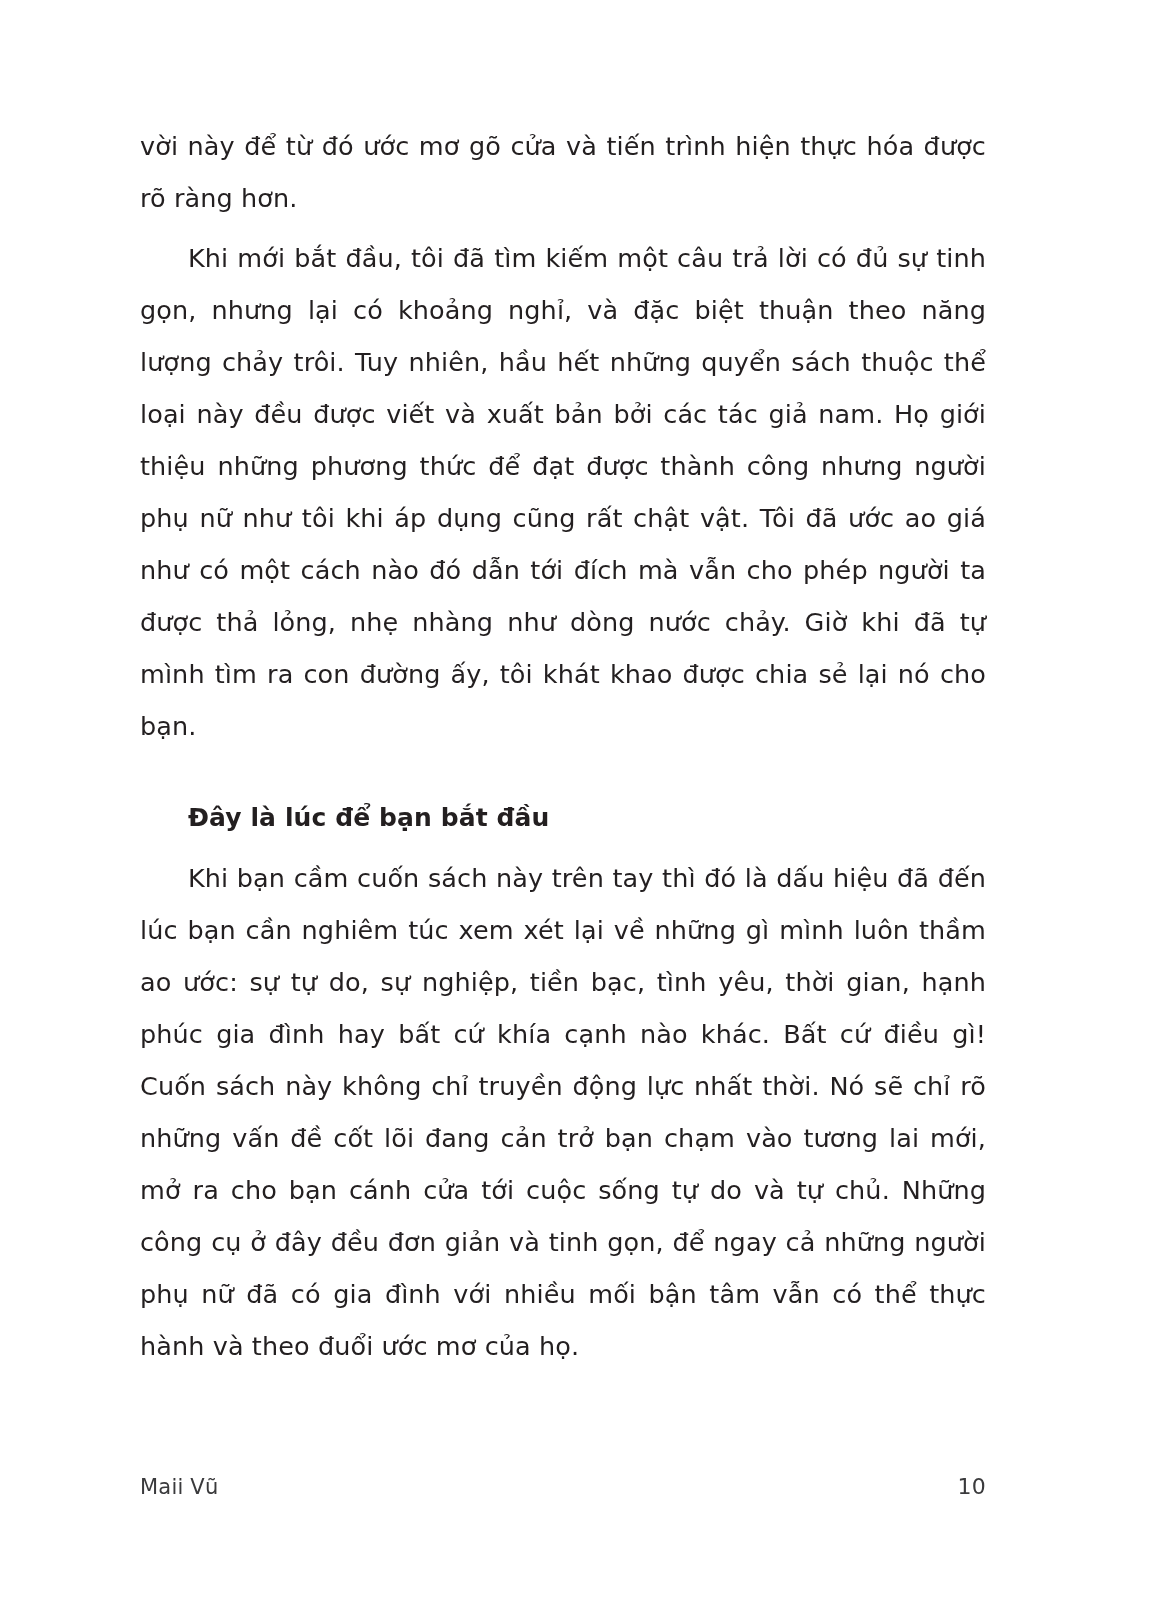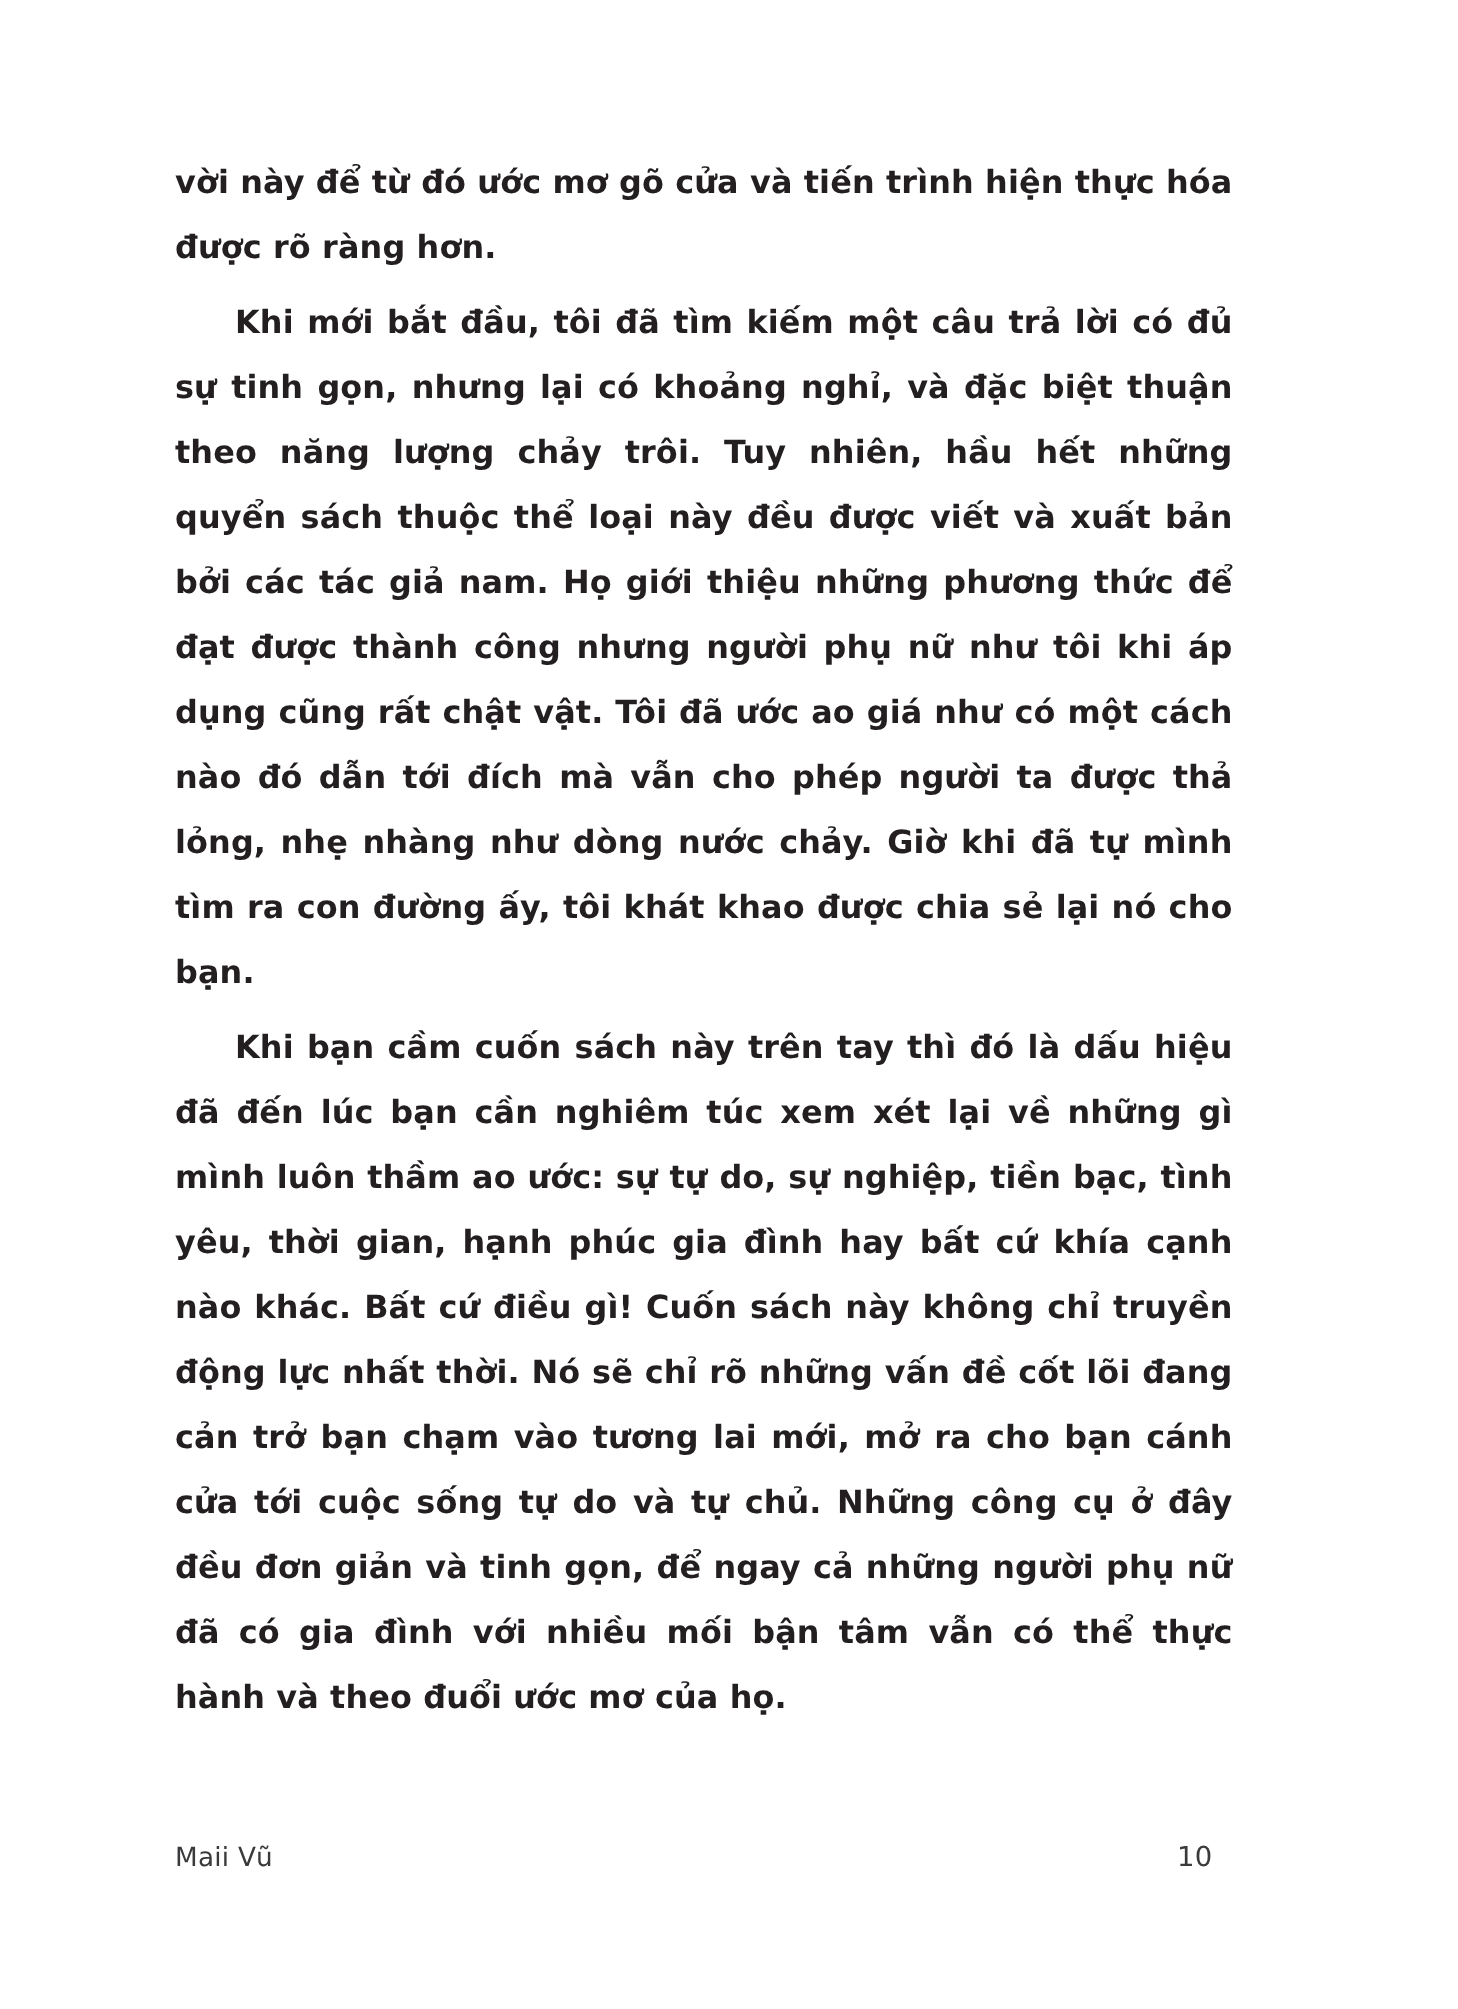--- a/index.html
+++ b/index.html
@@ -29,41 +29,41 @@
     width: 846px;
   }
   p.para {
     margin: 0 0 0 0;
     font-size: 25.5px;
     line-height: 52px;
     text-align: justify;
     text-justify: inter-word;
     letter-spacing: 0.1px;
     color: #231f20;
-    font-weight: 700;
+    font-weight: 400;
   }
   p.para + p.para {
     margin-top: 8px;
   }
   p.indent {
     text-indent: 48px;
   }
   h2.subhead {
     margin: 40px 0 8px 0;
     font-size: 25px;
     line-height: 52px;
     font-weight: 700;
     text-indent: 48px;
     color: #231f20;
     letter-spacing: 0.1px;
   }
   .footer {
     position: absolute;
     left: 140px;
-    right: 196px;
+    right: 180px;
     bottom: 108px;
     display: flex;
     align-items: baseline;
     justify-content: space-between;
     font-size: 21px;
     color: #3a3a3c;
     letter-spacing: 0.2px;
   }
   .footer .author {
     font-size: 21px;
@@ -75,20 +75,21 @@
 </head>
 <body>
 
 <div class="page">
   <div class="content">
 
     <p class="para">vời này để từ đó ước mơ gõ cửa và tiến trình hiện thực hóa được rõ ràng hơn.</p>
 
     <p class="para indent">Khi mới bắt đầu, tôi đã tìm kiếm một câu trả lời có đủ sự tinh gọn, nhưng lại có khoảng nghỉ, và đặc biệt thuận theo năng lượng chảy trôi. Tuy nhiên, hầu hết những quyển sách thuộc thể loại này đều được viết và xuất bản bởi các tác giả nam. Họ giới thiệu những phương thức để đạt được thành công nhưng người phụ nữ như tôi khi áp dụng cũng rất chật vật. Tôi đã ước ao giá như có một cách nào đó dẫn tới đích mà vẫn cho phép người ta được thả lỏng, nhẹ nhàng như dòng nước chảy. Giờ khi đã tự mình tìm ra con đường ấy, tôi khát khao được chia sẻ lại nó cho bạn.</p>
 
+    <h2 class="subhead">Đây là lúc để bạn bắt đầu</h2>
 
     <p class="para indent">Khi bạn cầm cuốn sách này trên tay thì đó là dấu hiệu đã đến lúc bạn cần nghiêm túc xem xét lại về những gì mình luôn thầm ao ước: sự tự do, sự nghiệp, tiền bạc, tình yêu, thời gian, hạnh phúc gia đình hay bất cứ khía cạnh nào khác. Bất cứ điều gì! Cuốn sách này không chỉ truyền động lực nhất thời. Nó sẽ chỉ rõ những vấn đề cốt lõi đang cản trở bạn chạm vào tương lai mới, mở ra cho bạn cánh cửa tới cuộc sống tự do và tự chủ. Những công cụ ở đây đều đơn giản và tinh gọn, để ngay cả những người phụ nữ đã có gia đình với nhiều mối bận tâm vẫn có thể thực hành và theo đuổi ước mơ của họ.</p>
 
 
   </div>
 
   <div class="footer">
     <span class="author">Maii Vũ</span>
     <span class="pagenum">10</span>
   </div>

